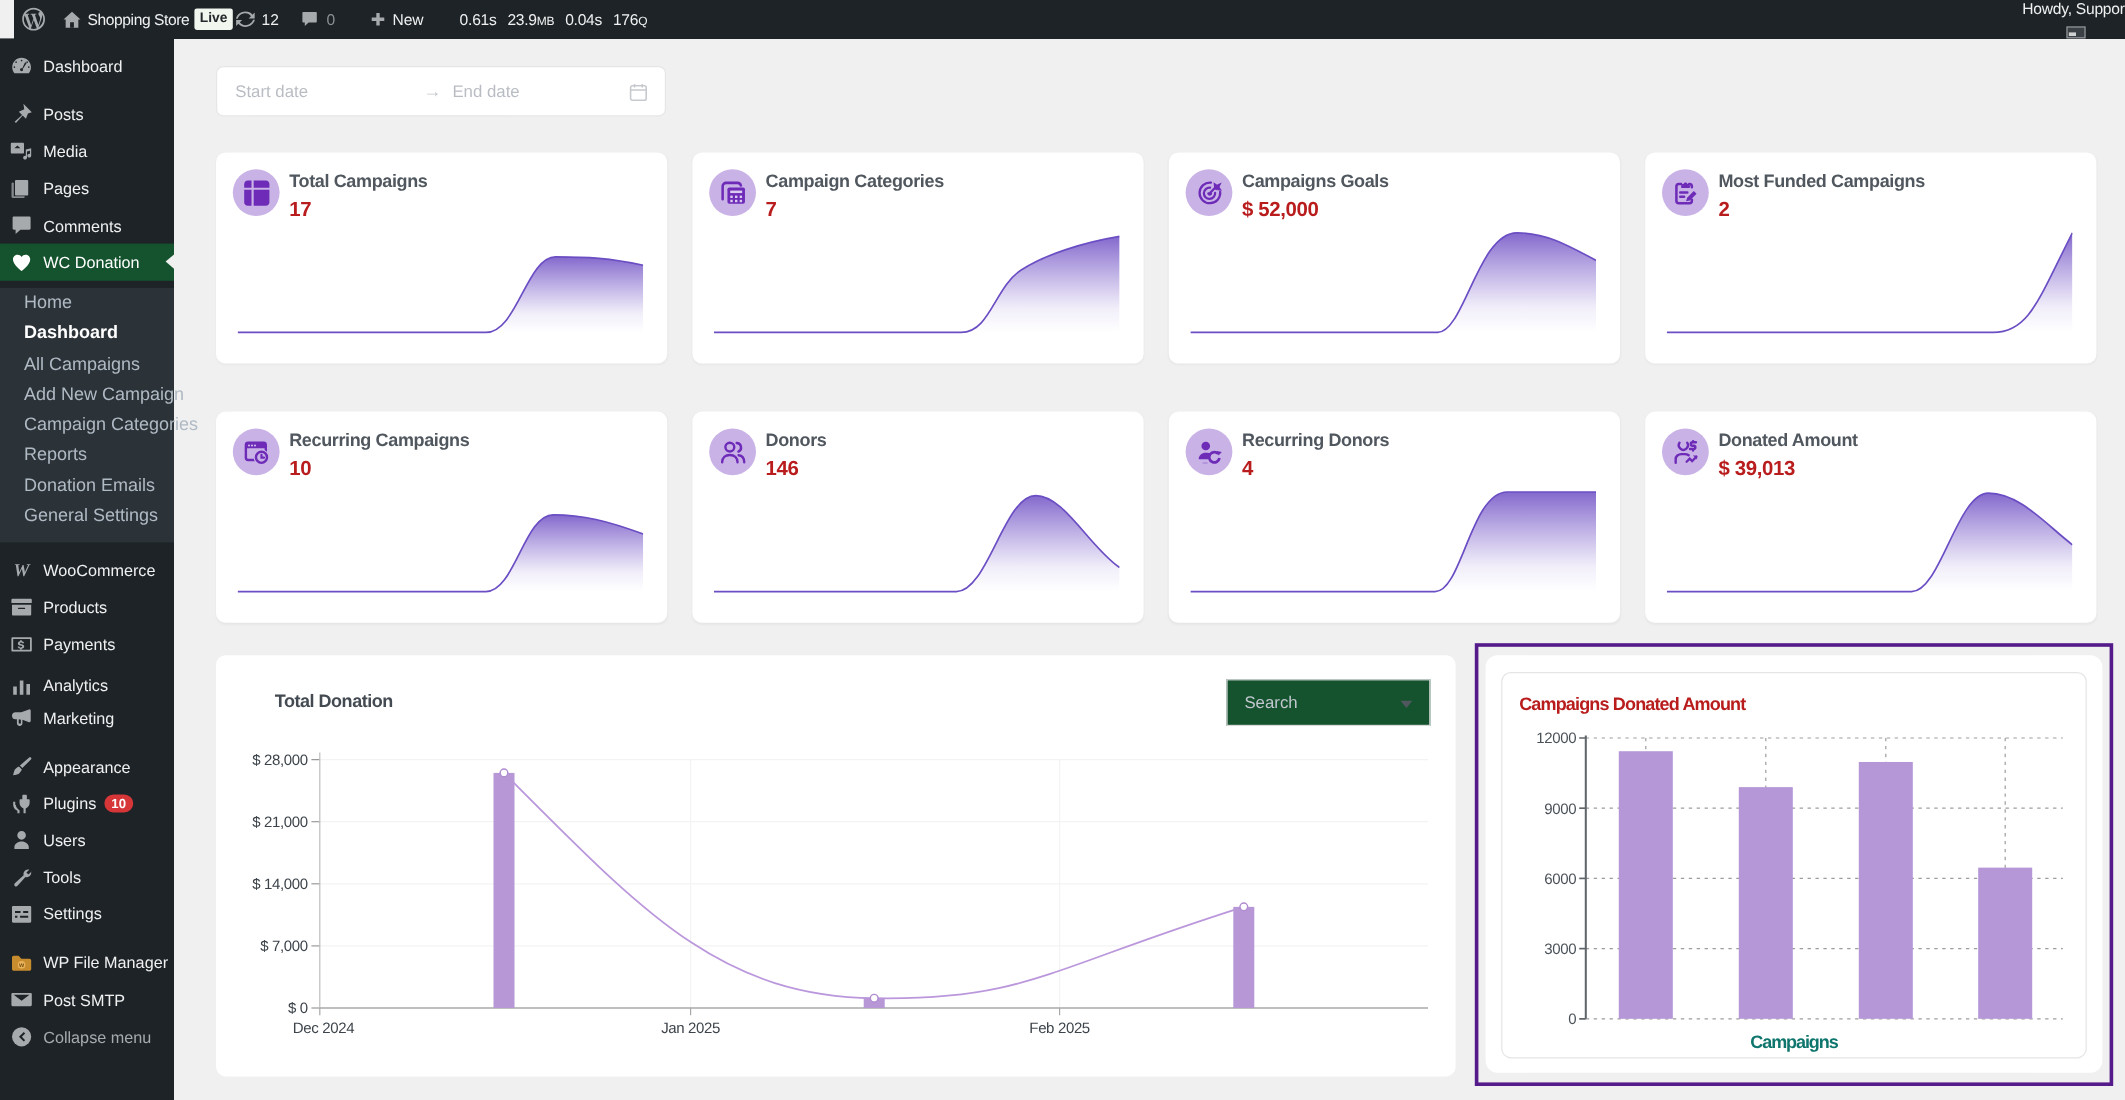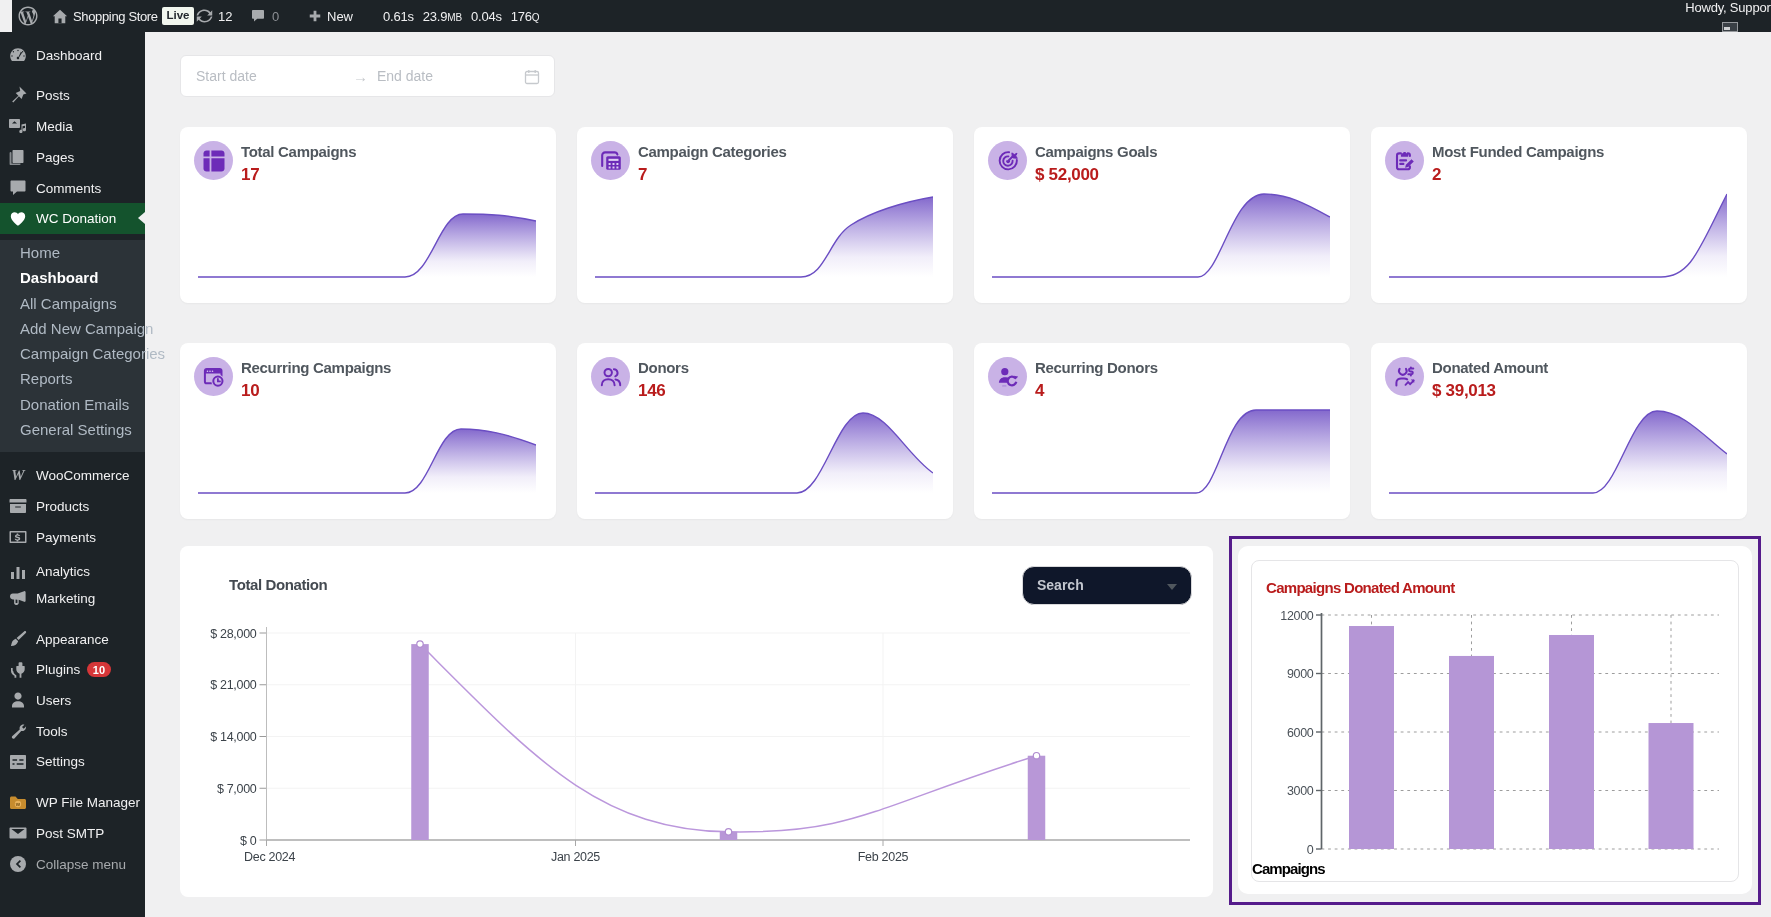--- a/index.html
+++ b/index.html
@@ -39,21 +39,21 @@
 .card { position:absolute; width:376px; height:176px; background:#fff; border-radius:8px;
   box-shadow:0 1px 2px rgba(0,0,0,0.04); overflow:hidden; }
 .card .iconc { position:absolute; left:14px; top:14px; width:39px; height:39px; border-radius:50%;
   background:#c9b2e6; display:flex; align-items:center; justify-content:center; }
 .card .ttl { position:absolute; left:61px; top:16px; font-size:15px; font-weight:bold; color:#50575e; letter-spacing:-0.3px; }
 .card .num { position:absolute; left:61px; top:38px; font-size:17px; font-weight:bold; color:#b91c1c; letter-spacing:-0.3px; }
 .card svg.spark { position:absolute; left:18px; top:64px; }
 
 #bigcard { position:absolute; left:35px; top:514px; width:1033px; height:351px; background:#fff; border-radius:8px; }
 #bigcard .ttl { position:absolute; left:49px; top:30px; font-size:15px; font-weight:bold; color:#444a51; letter-spacing:-0.4px; }
-.searchbox { position:absolute; left:842px; top:20px; width:170px; height:39px; border:1px solid #d9d9db; border-radius:12px; background:#0f172a;font-weight:bold; }
+.searchbox { position:absolute; left:842px; top:20px; width:170px; height:39px; border:1px solid #d9d9db; border-radius:0; background:#14532d; }
 .searchbox .ph { position:absolute; left:14px; top:10px; color:#c3c7cf; font-size:14px; }
 .searchbox .caret { position:absolute; right:14px; top:17px; width:0; height:0;
   border-left:5.5px solid transparent; border-right:5.5px solid transparent; border-top:6px solid #50575e; }
 
 #hlbox { position:absolute; left:1084px; top:504px; width:532px; height:369px; border:3px solid #551b8b; }
 #hlcard { position:absolute; left:6px; top:7px; width:514px; height:348px; background:#fff; border-radius:10px; }
 #hlpanel { position:absolute; left:13px; top:14px; width:488px; height:322px; border:1px solid #e5e5e7; border-radius:8px; background:#fff; }
 #hlpanel .ttl { position:absolute; left:14px; top:18px; font-size:15px; font-weight:bold; color:#b91c1c; letter-spacing:-0.7px; }
 </style>
 </head>
@@ -492,17 +492,17 @@
             <line x1="119.5" y1="14" x2="119.5" y2="248" stroke="#9d9d9d" stroke-width="1" stroke-dasharray="2.8 3.8"></line>
             <line x1="219.5" y1="14" x2="219.5" y2="248" stroke="#9d9d9d" stroke-width="1" stroke-dasharray="2.8 3.8"></line>
             <line x1="319.5" y1="14" x2="319.5" y2="248" stroke="#9d9d9d" stroke-width="1" stroke-dasharray="2.8 3.8"></line>
             <line x1="419" y1="14" x2="419" y2="248" stroke="#9d9d9d" stroke-width="1" stroke-dasharray="2.8 3.8"></line>
             <line x1="69.5" y1="12" x2="69.5" y2="248" stroke="#5f6569" stroke-width="1.7"></line>
             <rect x="97" y="25.017500000000013" width="45" height="222.9825" fill="#b596d6"></rect>
             <rect x="197" y="54.94999999999999" width="45" height="193.05" fill="#b596d6"></rect>
             <rect x="297" y="33.98750000000001" width="45" height="214.0125" fill="#b596d6"></rect>
             <rect x="396.5" y="122.03" width="45" height="125.97" fill="#b596d6"></rect>
           </svg>
-      <div style="position:absolute;left:0;width:100%;top:299px;font-size:15px;font-weight:bold;color:#000000;letter-spacing:-0.9px;">Campaigns</div>
+      <div style="position:absolute;left:0;width:100%;top:299px;text-align:center;font-size:15px;font-weight:bold;color:#0f766e;letter-spacing:-0.9px;">Campaigns</div>
     </div>
     </div>
   </div>
 </div>
 
 </body></html>

